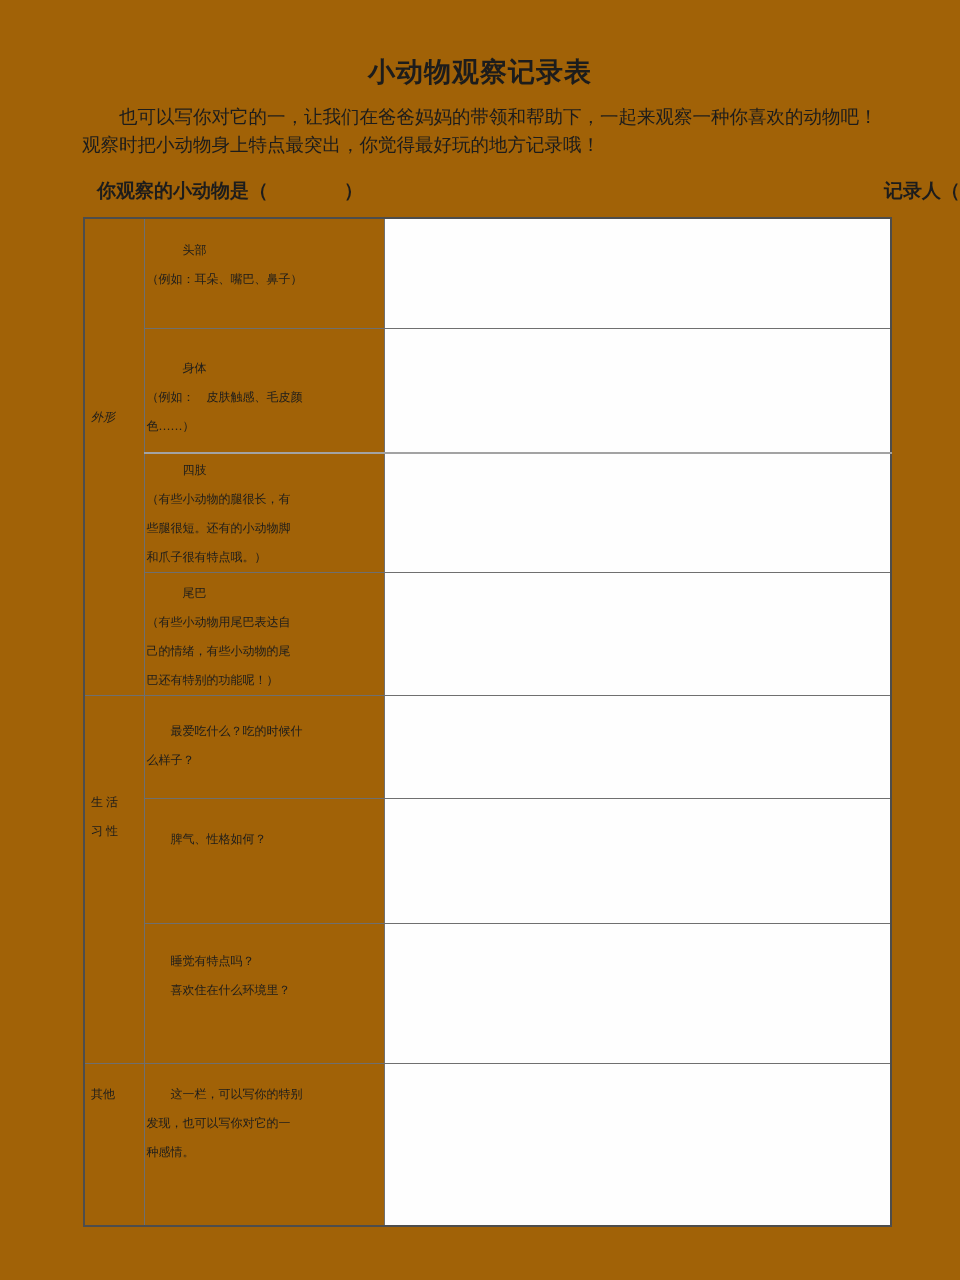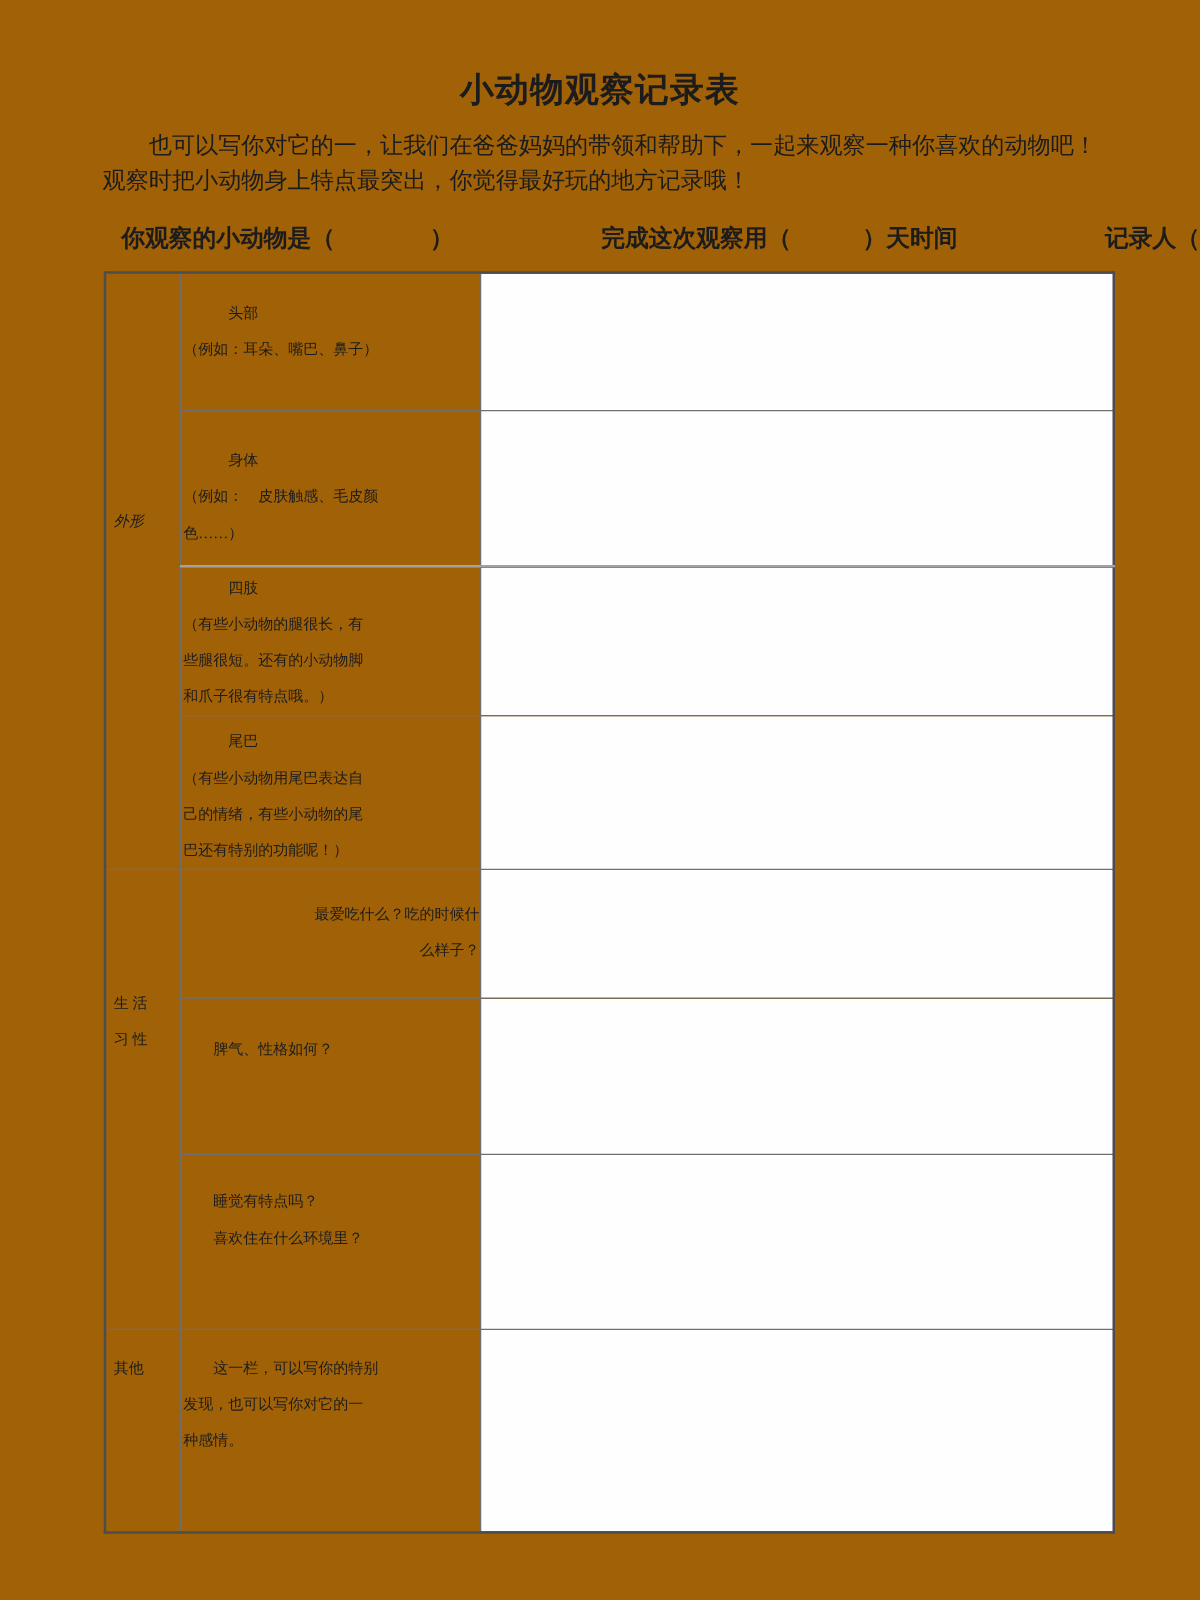--- a/index.html
+++ b/index.html
@@ -70,40 +70,39 @@
   .label-cell { padding-left: 6px; line-height: 26px; }
   .lab-s1 { padding-top: 184px; font-style: italic; }
   .lab-s2 { padding-top: 92px; }
   .lab-s3 { padding-top: 16px; }
 
   .prompt-cell { padding-left: 2px; }
   .p1 { padding-top: 17px; }
   .p2 { padding-top: 25px; }
   .p3 { padding-top: 2px;  }
   .p4 { padding-top: 6px;  }
-  .p5 { padding-top: 21px; text-align: right; }
+  .p5 { padding-top: 21px; }
   .p6 { padding-top: 26px; }
   .p7 { padding-top: 23px; }
   .p8 { padding-top: 16px; }
 
   .answer-cell { background: #fefefe; }
 </style>
 </head>
 <body>
 
 <div class="page">
 
   <div class="doc-title">小动物观察记录表</div>
 
   <div class="intro">　　也可以写你对它的一，让我们在爸爸妈妈的带领和帮助下，一起来观察一种你喜欢的动物吧！
 观察时把小动物身上特点最突出，你觉得最好玩的地方记录哦！</div>
 
   <div class="fields-row">
     <span>你观察的小动物是（　　　　）</span>
-    <span>完成这次观察用（　　　）天时间</span>
     <span>记录人（</span>
   </div>
 
   <table class="obs-table">
     <colgroup>
       <col class="c-label">
       <col class="c-prompt">
       <col class="c-answer">
     </colgroup>
     <tbody>

